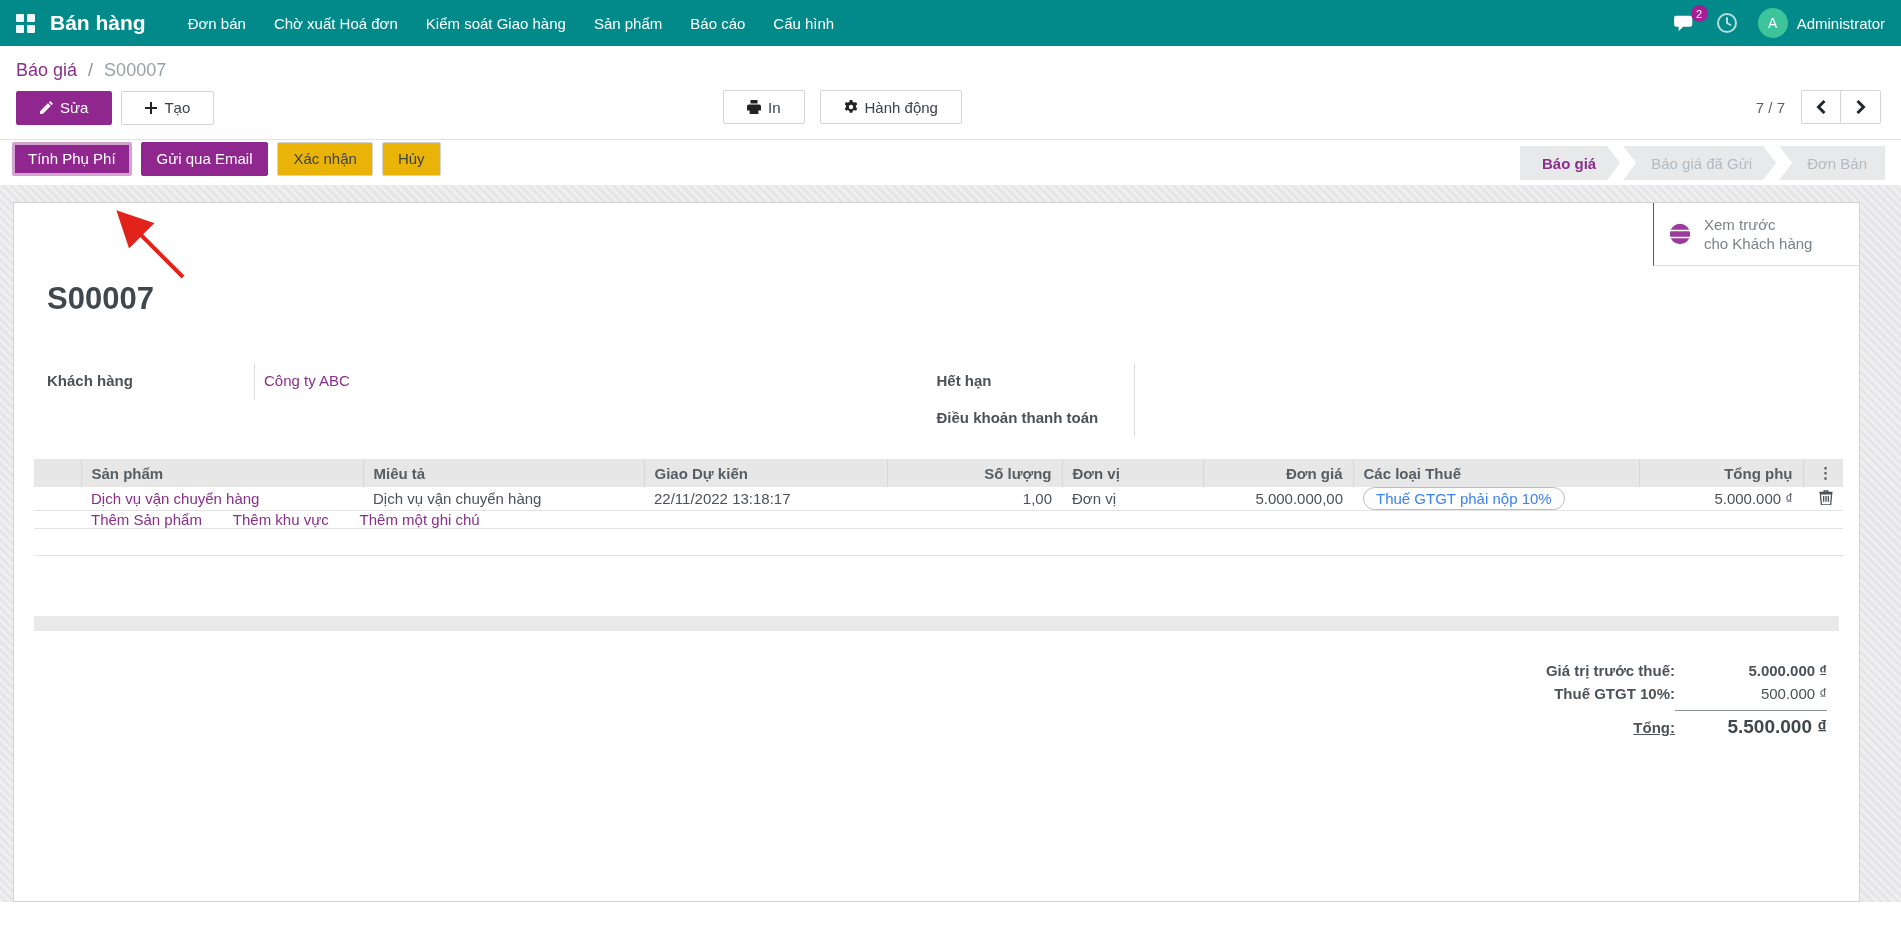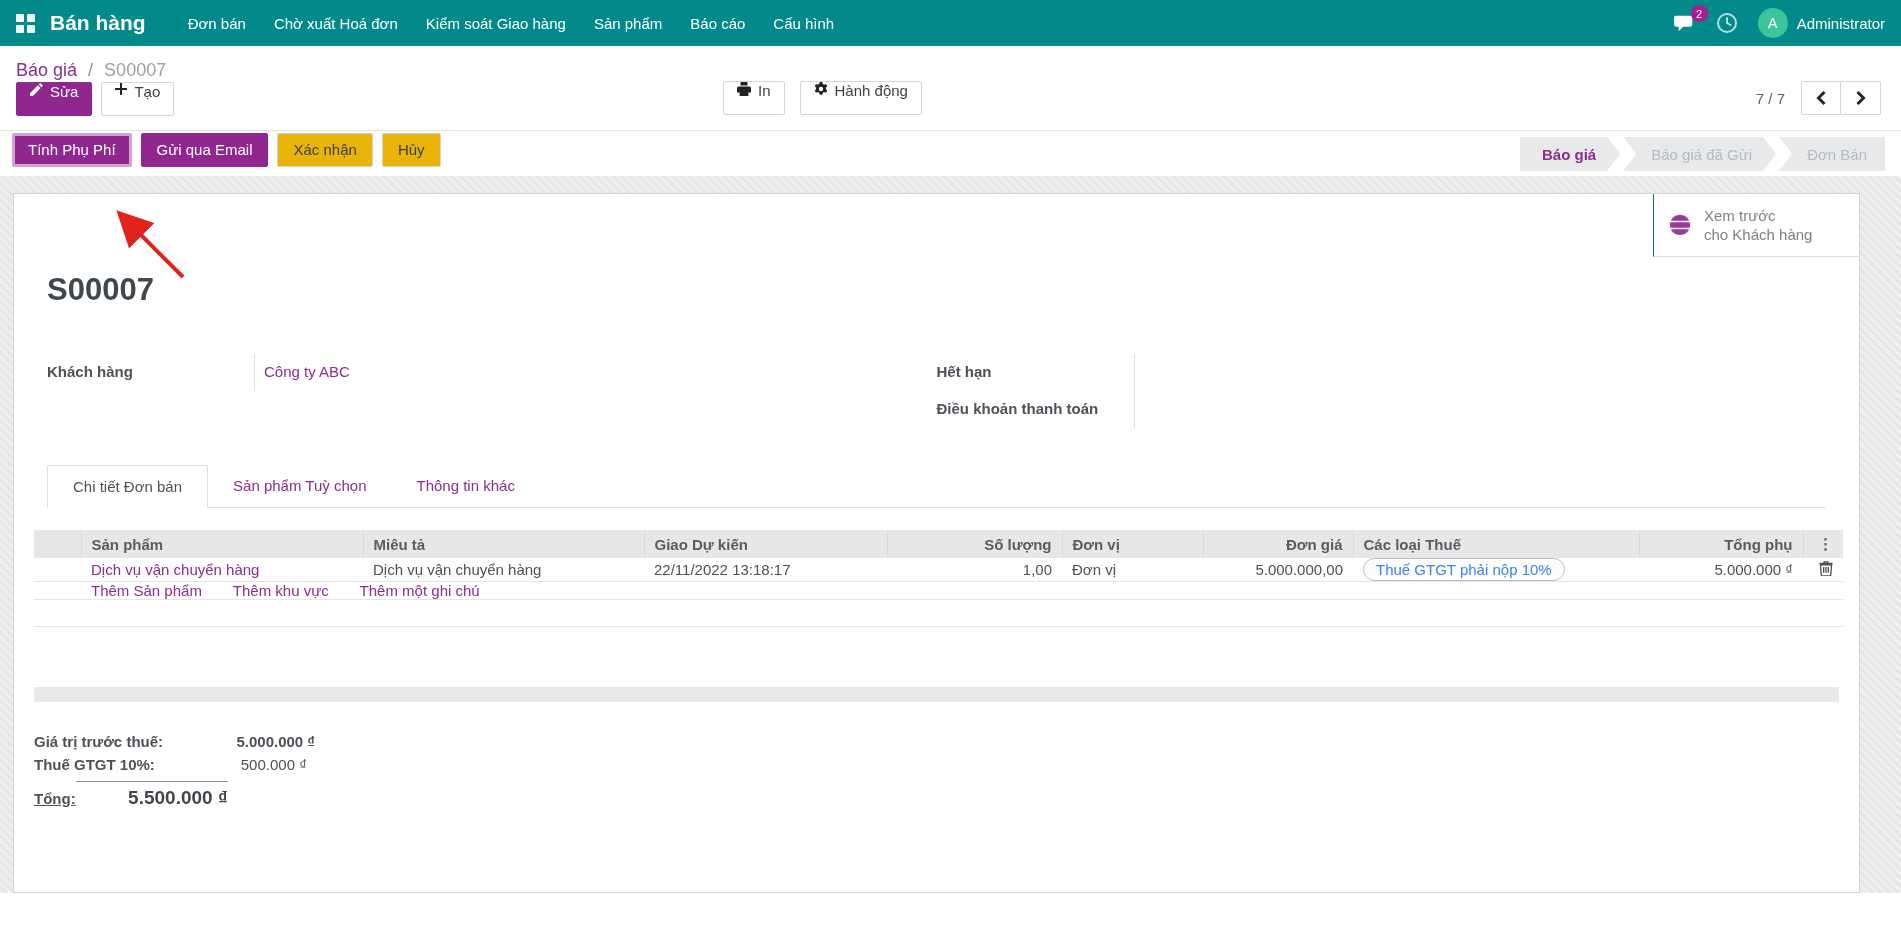--- a/index.html
+++ b/index.html
@@ -14,26 +14,26 @@
   .nav-item { font-size:15px; margin:0 14px; cursor:pointer; white-space:nowrap; }
   .nav-right { margin-left:auto; display:flex; align-items:center; gap:20px; }
   .chat-wrap { position:relative; cursor:pointer; }
   .badge { position:absolute; top:-8px; right:-12px; min-width:17px; height:17px; border-radius:9px; background:var(--badge,#a81c96); color:#fff; font-size:11px; display:flex; align-items:center; justify-content:center; padding:0 4px; }
   .user-menu { display:flex; align-items:center; gap:9px; cursor:pointer; }
   .avatar { width:30px; height:30px; border-radius:50%; background:var(--avatar,#3ec49b); color:#fff; font-size:14px; display:flex; align-items:center; justify-content:center; }
   .user-name { font-size:15px; }
 
   
   .control-panel { padding:10px 16px 0 16px; background:#fff; }
-  .breadcrumb { font-size:18px; margin:4px 0 0 0; }
+  .breadcrumb { font-size:18px; margin:4px 0 9px 0; }
   .breadcrumb .parent { color:var(--link,#8a2f8a); cursor:pointer; }
   .breadcrumb .sep { color:#8b9196; margin:0 6px; }
   .breadcrumb .current { color:#9aa1a7; }
   .cp-buttons { position:relative; height:35px; margin-bottom:14px; display:flex; align-items:center; }
-  .btn { height:34px; border:1px solid #d4d4d4; background:#fff; color:#3c4247; font-size:15px; padding:0 13px; display:inline-flex; align-items:flex-start; gap:7px; cursor:pointer; border-radius:2px; }
+  .btn { height:34px; border:1px solid #d4d4d4; background:#fff; color:#3c4247; font-size:15px; padding:0 23px; display:inline-flex; align-items:center; gap:7px; cursor:pointer; border-radius:2px; }
   .btn-primary { background:var(--accent,#8f278f); border-color:var(--accent,#8f278f); color:#fff; }
   .btn + .btn { margin-left:9px; }
   .cp-center { position:absolute; left:707px; top:0; display:flex; }
   .pager { position:absolute; right:4px; top:0; display:flex; align-items:center; gap:16px; }
   .pager-count { font-size:15px; color:#5a6166; }
   .pager-group { display:flex; }
   .pager-btn { width:40px; height:34px; border:1px solid #d4d4d4; background:#fff; display:flex; align-items:center; justify-content:center; cursor:pointer; }
   .pager-btn:first-child { border-radius:2px 0 0 2px; }
   .pager-btn:last-child { border-left:none; border-radius:0 2px 2px 0; }
 
@@ -76,21 +76,21 @@
   td .link { color:var(--link,#8a2f8a); cursor:pointer; }
   .pill { display:inline-block; border:1px solid #b8bec3; border-radius:20px; padding:2px 12px; font-size:15px; color:#3b82f6; background:#fdfdfd; }
   .trash { cursor:pointer; color:#4b5157; }
   .dots-toggle { cursor:pointer; color:#565e64; font-weight:bold; }
   .add-links td { padding:10px 10px; }
   .add-links .link { margin-right:27px; font-size:15px; }
   .empty-row td { height:27px; }
 
   
   .divider-bar { height:15px; background:#e9e9e9; margin-top:60px; }
-  .totals { display:flex; flex-direction:column; align-items:flex-start; margin:28px 12px 0 0; }
+  .totals { display:flex; flex-direction:column; align-items:flex-end; margin:28px 12px 0 0; }
   .trow { display:flex; align-items:baseline; padding:3px 0; }
   .tlabel { font-weight:bold; font-size:15px; color:#4c5257; text-align:right; }
   .tvalue { width:152px; text-align:right; font-size:15px; color:#4b5157; }
   .tvalue.bold { font-weight:bold; }
   .trow.grand .tvalue { font-size:19px; font-weight:bold; border-top:1px solid #8b9196; padding-top:5px; margin-top:2px; color:#3f464c; }
   .trow.grand .tlabel { font-size:15px;text-decoration:underline; }
 
   .annotation-arrow { position:absolute; left:95px; top:203px; z-index:10; pointer-events:none; }
 
   svg.icon { display:block; }
@@ -218,25 +218,20 @@
         </div>
       </div>
       <div class="fgroup right">
         <div class="flabel">Hết hạn</div>
         <div class="fvalue"></div>
         <div class="flabel">Điều khoản thanh toán</div>
         <div class="fvalue"></div>
       </div>
     </div>
 
-    <div class="tabs">
-      <div class="tab active">Chi tiết Đơn bán</div>
-      <div class="tab">Sản phẩm Tuỳ chọn</div>
-      <div class="tab">Thông tin khác</div>
-    </div>
 
     <table class="lines">
       <colgroup>
         <col style="width:47px">
           <col style="width:282px">
           <col style="width:281px">
           <col style="width:243px">
         <col style="width:175px">
           <col style="width:141px">
           <col style="width:150px">

